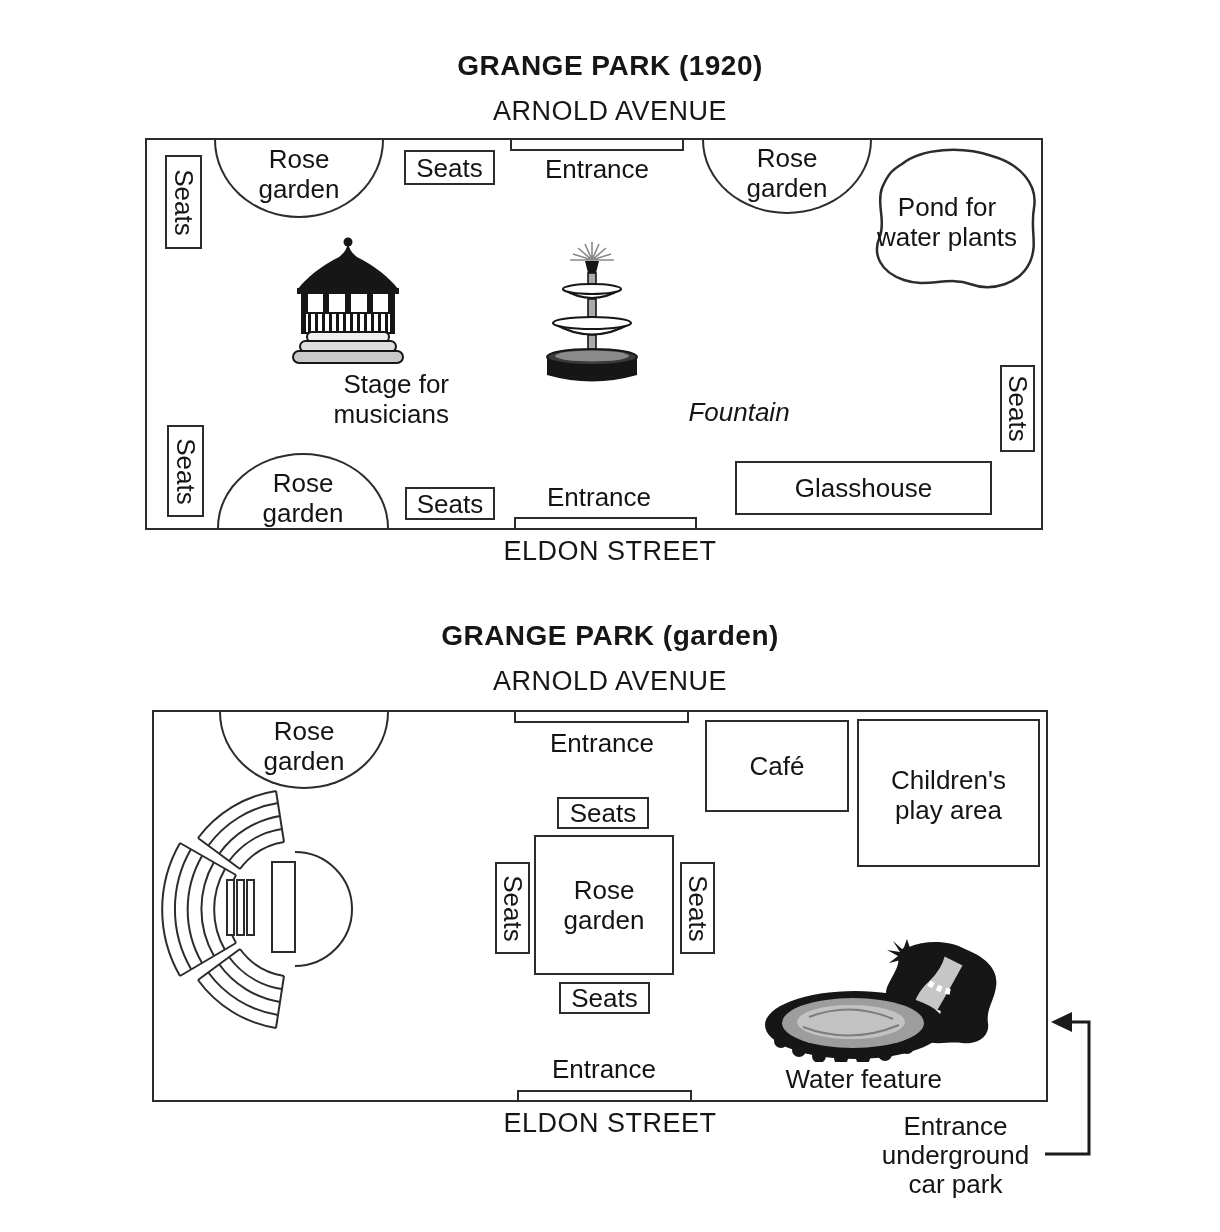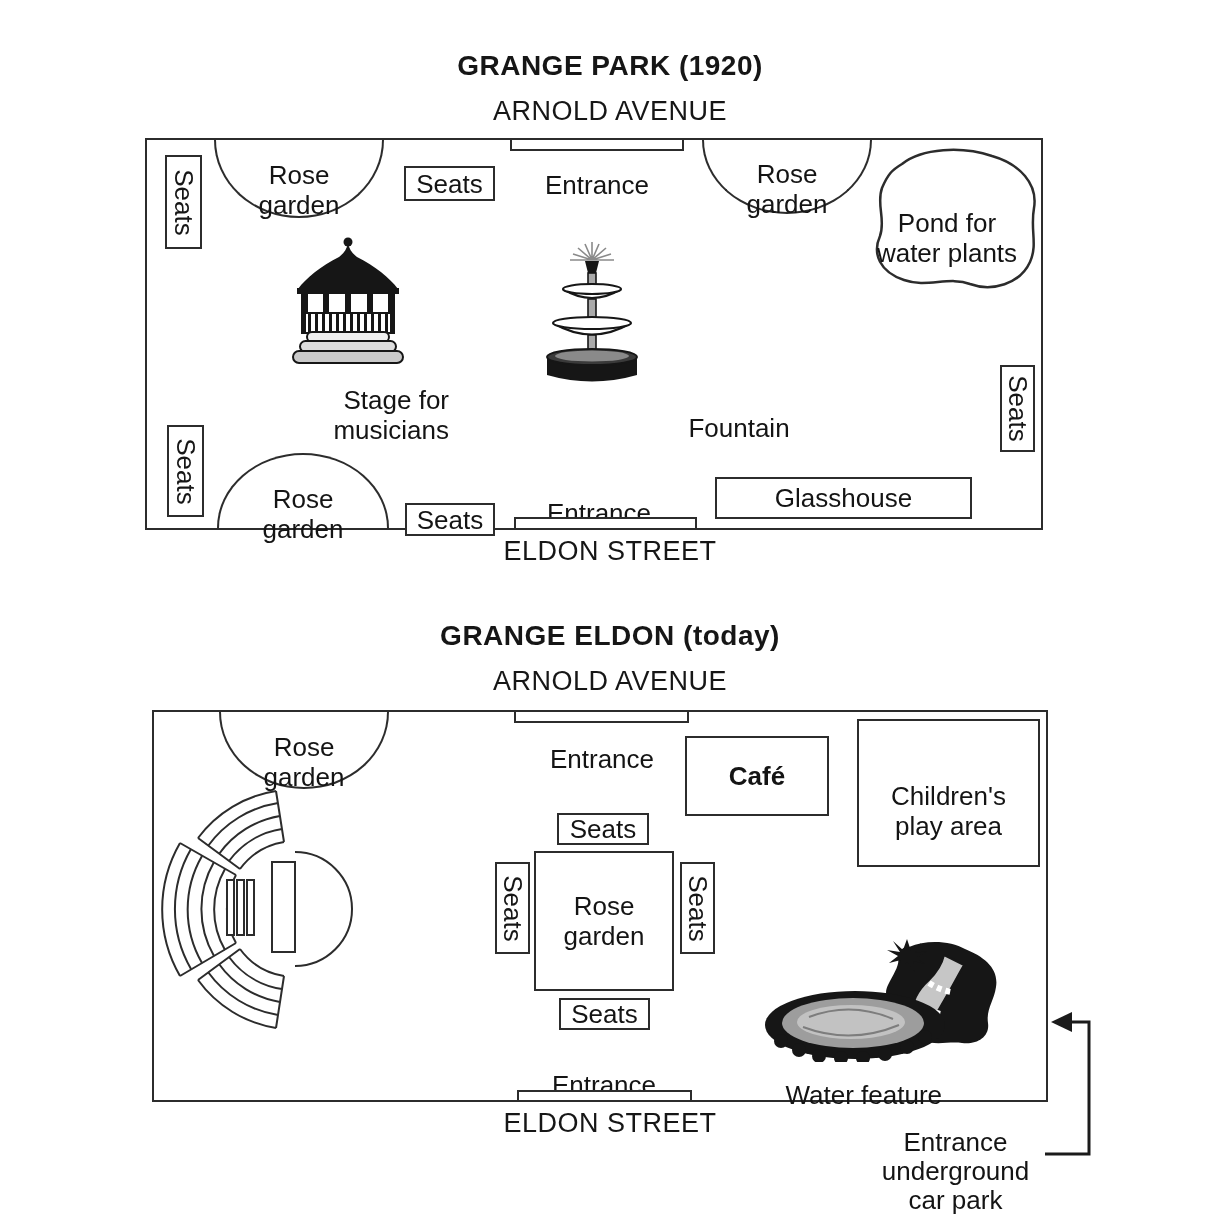--- a/index.html
+++ b/index.html
@@ -2,21 +2,21 @@
 <html><head>
 <meta charset="utf-8">
 <style>
   html,body{margin:0;padding:0;background:#fff;}
   body{width:1220px;height:1232px;position:relative;overflow:hidden;
        font-family:"Liberation Sans",sans-serif;color:#161616;}
   .abs{position:absolute;}
   .title{font-size:28px;font-weight:bold;letter-spacing:.5px;text-align:center;width:100%;}
   .street{font-size:27px;text-align:center;width:100%;letter-spacing:.5px;}
   .park{border:2px solid #2c2c2c;background:#fff;}
-  .lbl{font-size:26px;line-height:30px;text-align:center;white-space:pre-line;color:#141414;margin-top:16px;}
+  .lbl{font-size:26px;line-height:30px;text-align:center;white-space:pre-line;color:#141414;}
   .boxed{border:2px solid #2c2c2c;background:#fff;box-sizing:border-box;}
   .seats-h{display:flex;align-items:center;justify-content:center;}
   .seats-v{display:flex;align-items:center;justify-content:center;}
   .seats-v .vtxt{transform:rotate(90deg);white-space:nowrap;font-size:26px;}
   .dome-down{border:2px solid #2c2c2c;border-top:none;background:#fff;box-sizing:border-box;
              border-radius:0 0 50% 50% / 0 0 100% 100%;}
   .dome-up{border:2px solid #2c2c2c;border-bottom:none;background:#fff;box-sizing:border-box;
            border-radius:50% 50% 0 0 / 100% 100% 0 0;}
   .gatebar{border:2px solid #2c2c2c;background:#fff;box-sizing:border-box;}
   svg{display:block;}
@@ -84,57 +84,57 @@
     <path d="M21 49 Q50 67 79 49" fill="#fff" stroke="#161616" stroke-width="2.2"></path>
     <ellipse cx="50" cy="49" rx="29" ry="5" fill="#fff" stroke="#161616" stroke-width="2.2"></ellipse>
     <rect x="46" y="59" width="8" height="23" fill="#aaa" stroke="#161616" stroke-width="1.6"></rect>
     <path d="M11 83 Q50 106 89 83" fill="#fff" stroke="#161616" stroke-width="2.2"></path>
     <ellipse cx="50" cy="83" rx="39" ry="6" fill="#fff" stroke="#161616" stroke-width="2.2"></ellipse>
     <rect x="46" y="95" width="8" height="21" fill="#aaa" stroke="#161616" stroke-width="1.6"></rect>
     <path d="M5 117 L95 117 L95 135 Q50 148 5 135 Z" fill="#161616"></path>
     <ellipse cx="50" cy="117" rx="45" ry="8" fill="#3a3a3a" stroke="#161616" stroke-width="2"></ellipse>
     <ellipse cx="50" cy="116" rx="37" ry="5.5" fill="#8a8a8a"></ellipse>
   </svg>
-  <div class="abs lbl" style="left:492px;top:257px;width:200px;">Fountain</div>
+  <div class="abs lbl" style="left:492px;top:257px;width:200px;font-style:italic;">Fountain</div>
 
   <div class="abs boxed seats-v" style="left:853px;top:225px;width:35px;height:87px;">
     <span class="vtxt">Seats</span>
   </div>
 
   <div class="abs boxed seats-v" style="left:20px;top:285px;width:37px;height:92px;">
     <span class="vtxt">Seats</span>
   </div>
 
   <div class="abs dome-up" style="left:70px;top:313px;width:172px;height:75px;"></div>
   <div class="abs lbl" style="left:70px;top:328px;width:172px;">Rose
 garden</div>
 
   <div class="abs boxed seats-h lbl" style="left:258px;top:347px;width:90px;height:33px;">Seats</div>
 
   <div class="abs lbl" style="left:372px;top:342px;width:160px;">Entrance</div>
   <div class="abs gatebar" style="left:367px;bottom:-2px;width:183px;height:13px;"></div>
 
-  <div class="abs boxed seats-h lbl" style="left:568px;top:321px;width:257px;height:42px;">Glasshouse</div>
+  <div class="abs boxed seats-h lbl" style="left:588px;top:321px;width:257px;height:54px;">Glasshouse</div>
 </div>
 
 <div class="abs street" style="top:536px;left:0;">ELDON STREET</div>
 
-<div class="abs title" style="top:620px;left:0;">GRANGE ELDON (today)</div>
+<div class="abs title" style="top:620px;left:0;">GRANGE PARK (garden)</div>
 <div class="abs street" style="top:666px;left:0;">ARNOLD AVENUE</div>
 
 <div class="abs park" style="left:152px;top:710px;width:892px;height:388px;">
 
   <div class="abs dome-down" style="left:65px;top:0;width:170px;height:77px;"></div>
   <div class="abs lbl" style="left:65px;top:4px;width:170px;">Rose
 garden</div>
 
   <div class="abs gatebar" style="left:360px;top:-2px;width:175px;height:13px;"></div>
   <div class="abs lbl" style="left:368px;top:16px;width:160px;">Entrance</div>
 
-  <div class="abs boxed seats-h lbl" style="left:531px;top:8px;width:144px;height:80px;font-weight:bold;">Café</div>
+  <div class="abs boxed seats-h lbl" style="left:551px;top:8px;width:144px;height:92px;">Café</div>
 
   <div class="abs boxed" style="left:703px;top:7px;width:183px;height:148px;">
     <div class="lbl" style="padding-top:44px;">Children's
 play area</div>
   </div>
 
   <svg class="abs" style="left:0;top:78px;" width="205" height="250" viewBox="0 0 205 250">
     <g fill="none" stroke="#2c2c2c" stroke-width="2">
 
       <path d="M82 153 A68 68 0 0 1 82 85"></path>

